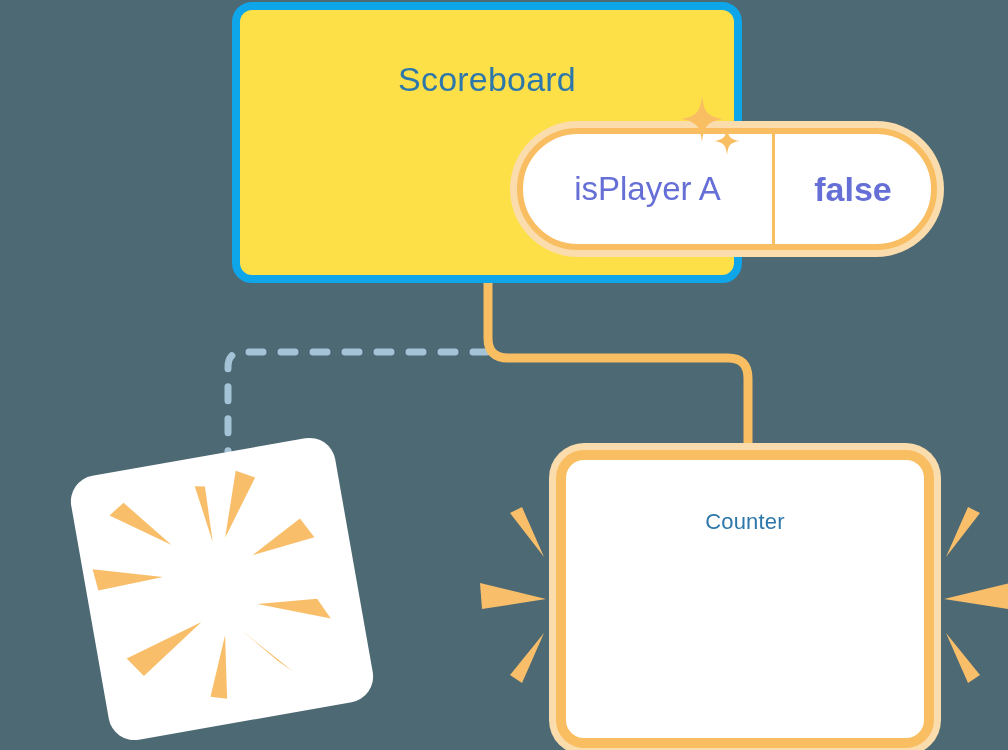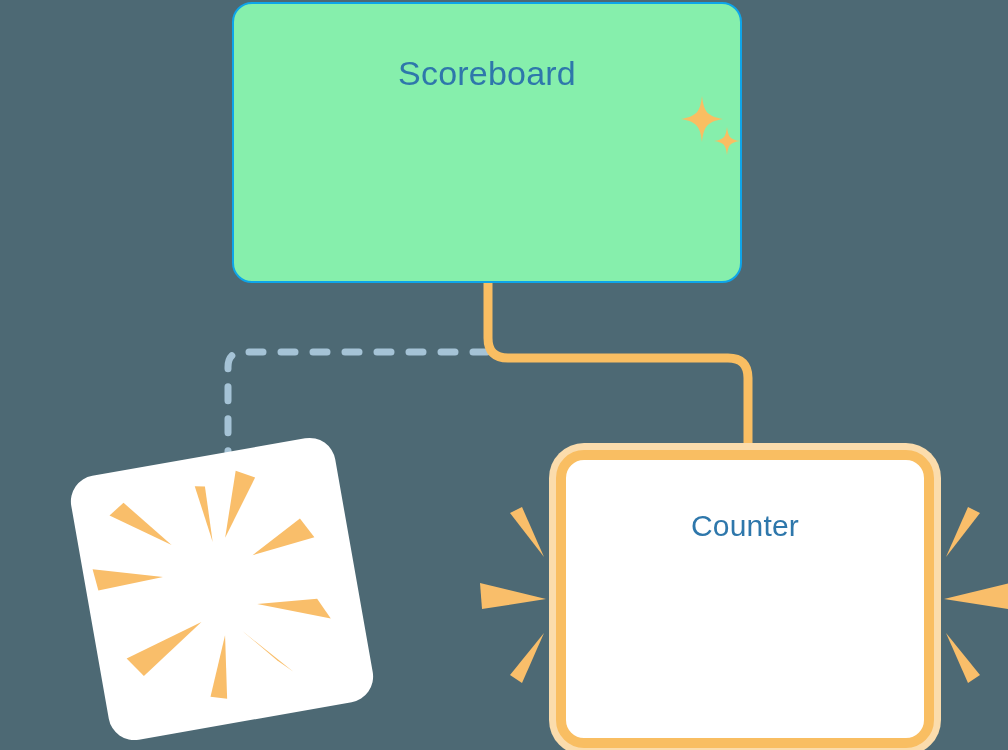--- a/index.html
+++ b/index.html
@@ -29,22 +29,22 @@
     pointer-events: none;
   }
 
   
   .card-scoreboard {
     position: absolute;
     left: 232px;
     top: 2px;
     width: 510px;
     height: 281px;
-    background: #86efac;
-    border: 2px solid #0ea5e9;
+    background: #fde047;
+    border: 8px solid #0ea5e9;
     border-radius: 20px;
     box-sizing: border-box;
     z-index: 5;
   }
   .card-title {
     color: #2e77ab;
     font-size: 34px;
     font-weight: 400;
     text-align: center;
     letter-spacing: 0.2px;
@@ -132,21 +132,21 @@
     height: 298px;
     background: #ffffff;
     border: 10px solid #f9be62;
     border-radius: 28px;
     box-sizing: border-box;
     box-shadow: 0 0 0 7px #fbdcac;
     z-index: 5;
   }
   .card-counter .card-title {
     margin-top: 49px;
-    font-size: 30px;
+    font-size: 22px;
   }
 
   .pill-plain {
     left: 54px;
     top: 133px;
     width: 268px;
     height: 88px;
     background: #ffffff;
     border: 2px solid #656fd6;
     border-radius: 44px;
@@ -191,20 +191,25 @@
   <svg id="connectors" viewBox="0 0 1008 750">
 
     <path d="M 487 352 L 243 352 Q 228 352 228 367 L 228 482" fill="none" stroke="#a5c3d6" stroke-width="7" stroke-linecap="round" stroke-dasharray="14 18"></path>
 
     <path d="M 488 283 L 488 338 Q 488 358 508 358 L 728 358 Q 748 358 748 378 L 748 458" fill="none" stroke="#f9be62" stroke-width="9" stroke-linecap="butt"></path>
   </svg>
 
   <div class="card-scoreboard">
     <div class="card-title">Scoreboard</div>
 
+    <div class="pill-wrap pill-hl">
+      <div class="pill-key">isPlayer A</div>
+      <div class="pill-divider"></div>
+      <div class="pill-val">false</div>
+    </div>
   </div>
 
   <svg class="sparkles" viewBox="0 0 70 72">
     <path d="M26 2 C28 18 31 22 47 25 C31 28 28 32 26 48 C24 32 21 28 5 25 C21 22 24 18 26 2 Z" fill="#f9be62"></path>
     <path d="M51 33 C52.3 43 54 45.5 64 47 C54 48.5 52.3 51 51 61 C49.7 51 48 48.5 38 47 C48 45.5 49.7 43 51 33 Z" fill="#f9be62"></path>
   </svg>
 
   <div class="card-blank">
     <svg class="burst" viewBox="0 0 268 268">
       <g fill="#f9be6a">

